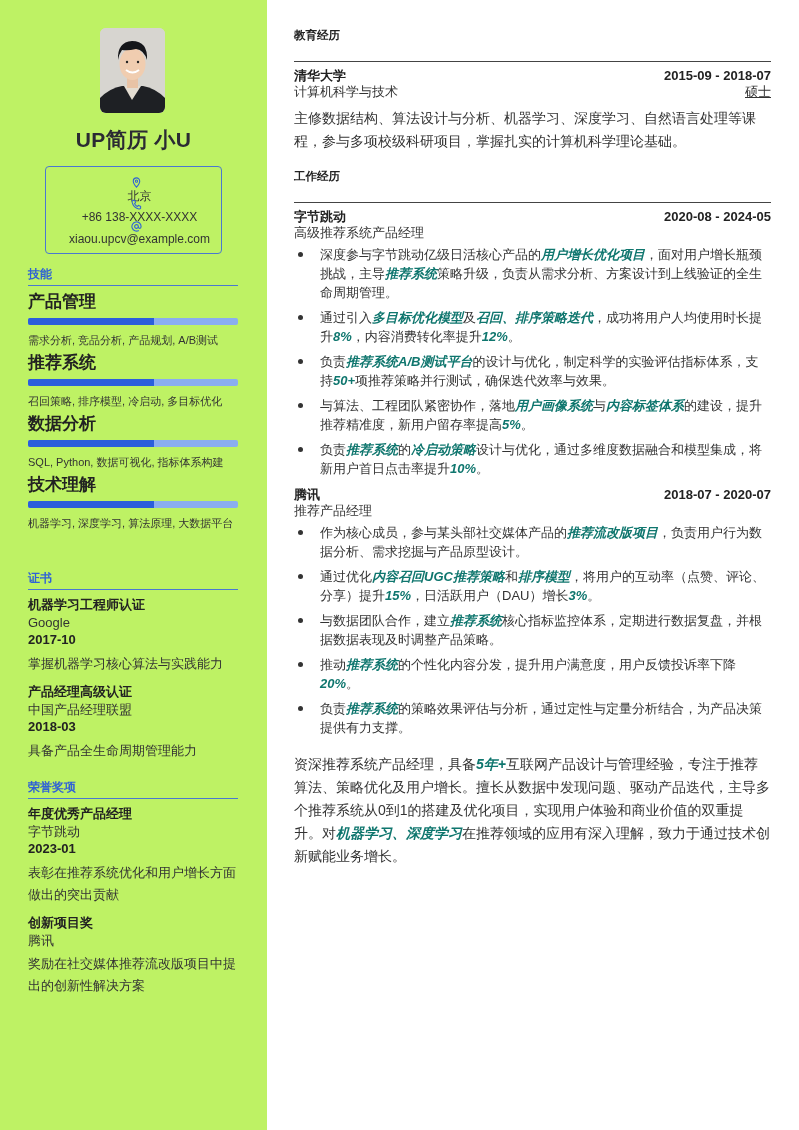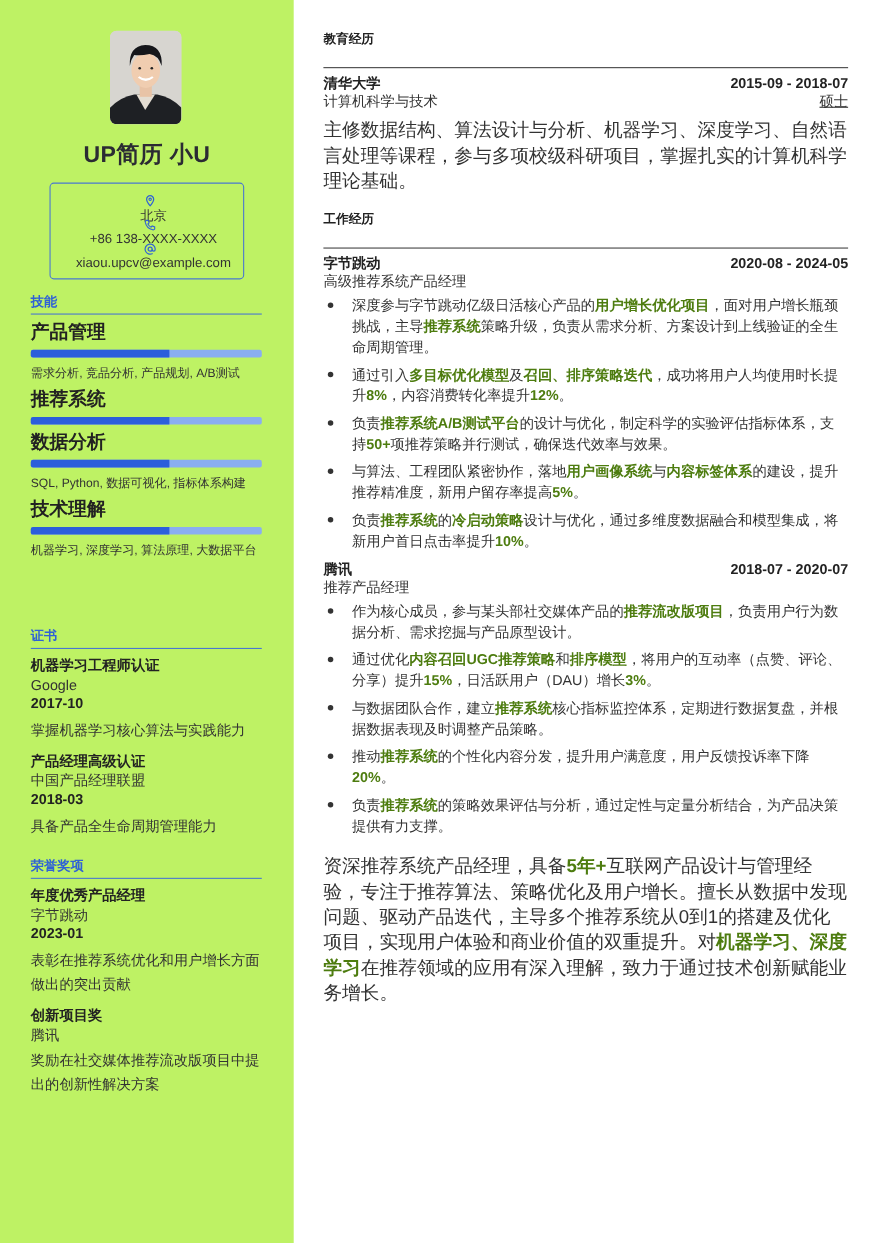--- a/index.html
+++ b/index.html
@@ -46,27 +46,27 @@
     .main { position: absolute; left: 294px; top: 28px; width: 477px; }
     .sec-heading {
       font-size: 11.5px; font-weight: bold; color: #222;
       border-bottom: 1.5px solid #444; padding-bottom: 18px; margin-bottom: 5px;
     }
     .row-between { display: flex; justify-content: space-between; align-items: baseline; }
     .entry-title { font-size: 13px; font-weight: bold; color: #222; line-height: 17px; }
     .entry-date { font-size: 13px; font-weight: bold; color: #222; line-height: 17px; }
     .entry-sub { font-size: 13px; color: #333; line-height: 16px; }
     .entry-sub-right { font-size: 13px; color: #333; line-height: 16px; text-decoration: underline; }
-    .para { font-size: 17px; color: #333; line-height: 23px; margin-top: 7px; }
+    .para { font-size: 14px; color: #333; line-height: 23px; margin-top: 7px; }
     ul.bullets { list-style: none; margin-top: 4px; }
     ul.bullets li { position: relative; padding-left: 26px; font-size: 13px; color: #333; line-height: 19px; margin-bottom: 6px; }
     ul.bullets li::before {
       content: ""; position: absolute; left: 4px; top: 7px; width: 5px; height: 5px; border-radius: 50%; background: #333;
     }
-    b { font-weight: bold; color: #4d7c0f; }
+    b { font-weight: bold; color: #0f766e; font-style: italic; }
   </style>
 </head>
 <body>
 
 <aside class="sidebar">
   <div class="photo">
     <svg viewBox="0 0 65 85" preserveAspectRatio="none">
       <rect width="65" height="85" fill="#d7d5d0"></rect>
       <path d="M0 85 L0 70 Q10 60 22 58 L43 58 Q55 60 65 70 L65 85 Z" fill="#1e2024"></path>
       <path d="M24 58 L32 72 L41 58 Z" fill="#e4ddd2"></path>
@@ -116,20 +116,21 @@
       <div class="skill-bar">
           <div class="fill" style="width:60%"></div>
         </div>
       <div class="skill-desc">需求分析, 竞品分析, 产品规划, A/B测试</div>
     </div>
     <div>
       <div class="skill-name">推荐系统</div>
       <div class="skill-bar">
           <div class="fill" style="width:60%"></div>
         </div>
+      <div class="skill-desc">召回策略, 排序模型, 冷启动, 多目标优化</div>
     </div>
     <div>
       <div class="skill-name">数据分析</div>
       <div class="skill-bar">
           <div class="fill" style="width:60%"></div>
         </div>
       <div class="skill-desc">SQL, Python, 数据可视化, 指标体系构建</div>
     </div>
     <div>
       <div class="skill-name">技术理解</div>

